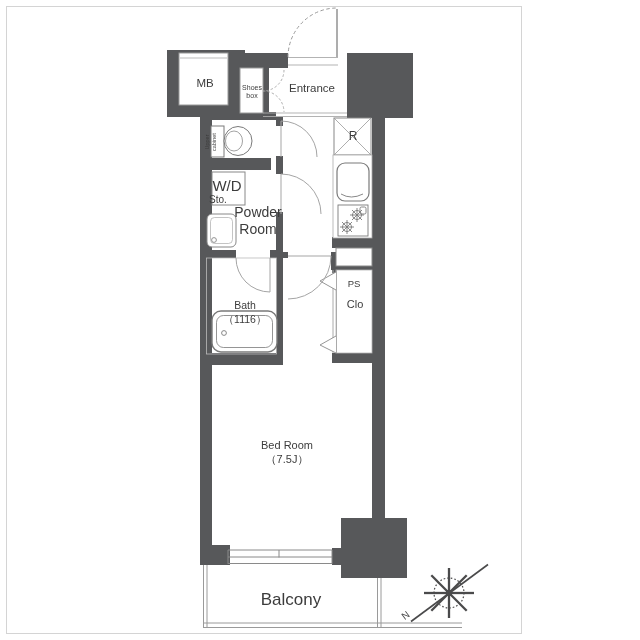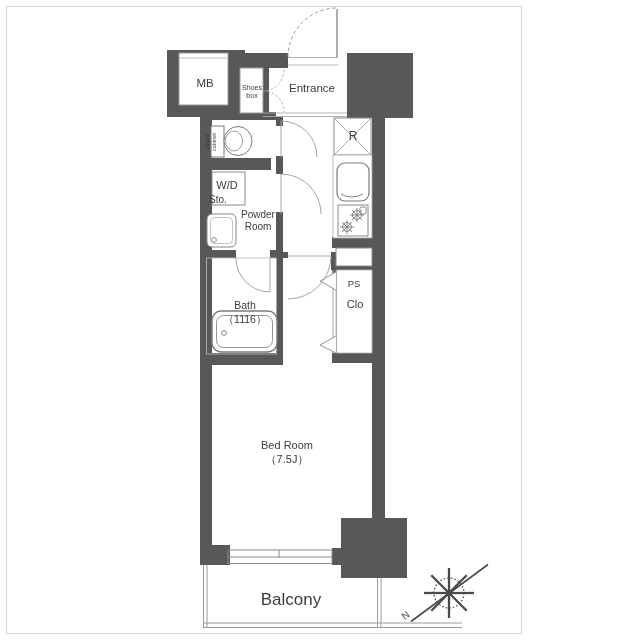--- a/index.html
+++ b/index.html
@@ -185,23 +185,23 @@
       <line x1="411" y1="621.5" x2="488" y2="564.5" stroke-width="1.6"></line>
     </g>
   </svg>
 
   <div class="lbl" style="left:205px;top:83px;font-size:11.5px;">MB</div>
   <div class="lbl" style="left:252px;top:92px;font-size:7px;line-height:1.2;">Shoes
 box</div>
   <div class="lbl" style="left:312px;top:88px;font-size:11.5px;text-align:center;">Entrance</div>
   <div class="lbl rot90" style="left:211px;top:142px;font-size:5.5px;line-height:1.2;">Upper
 cabinet</div>
-  <div class="lbl" style="left:227px;top:186px;font-size:11px;">W/D</div>
+  <div class="lbl" style="left:227px;top:186px;font-size:15px;">W/D</div>
   <div class="lbl" style="left:218px;top:200px;font-size:10px;">Sto.</div>
-  <div class="lbl" style="left:258px;top:221px;font-size:10px;line-height:1.2;">Powder
+  <div class="lbl" style="left:258px;top:221px;font-size:14px;line-height:1.2;">Powder
 Room</div>
   <div class="lbl" style="left:245px;top:288px;font-size:10.5px;line-height:1.35;margin-top:24px;">Bath
 （1116）</div>
   <div class="lbl" style="left:353px;top:136px;font-size:12px;">R</div>
   <div class="lbl" style="left:354px;top:256px;font-size:9.5px;margin-top:28px;">PS</div>
   <div class="lbl" style="left:355px;top:305px;font-size:11px;">Clo</div>
   <div class="lbl" style="left:287px;top:444px;font-size:11px;line-height:1.3;margin-top:8px;">Bed Room
 （7.5J）</div>
   <div class="lbl" style="left:291px;top:600px;font-size:17px;">Balcony</div>
   <div class="lbl rotN" style="left:406px;top:616px;font-size:10px;color:#4a4a4b;">N</div>

